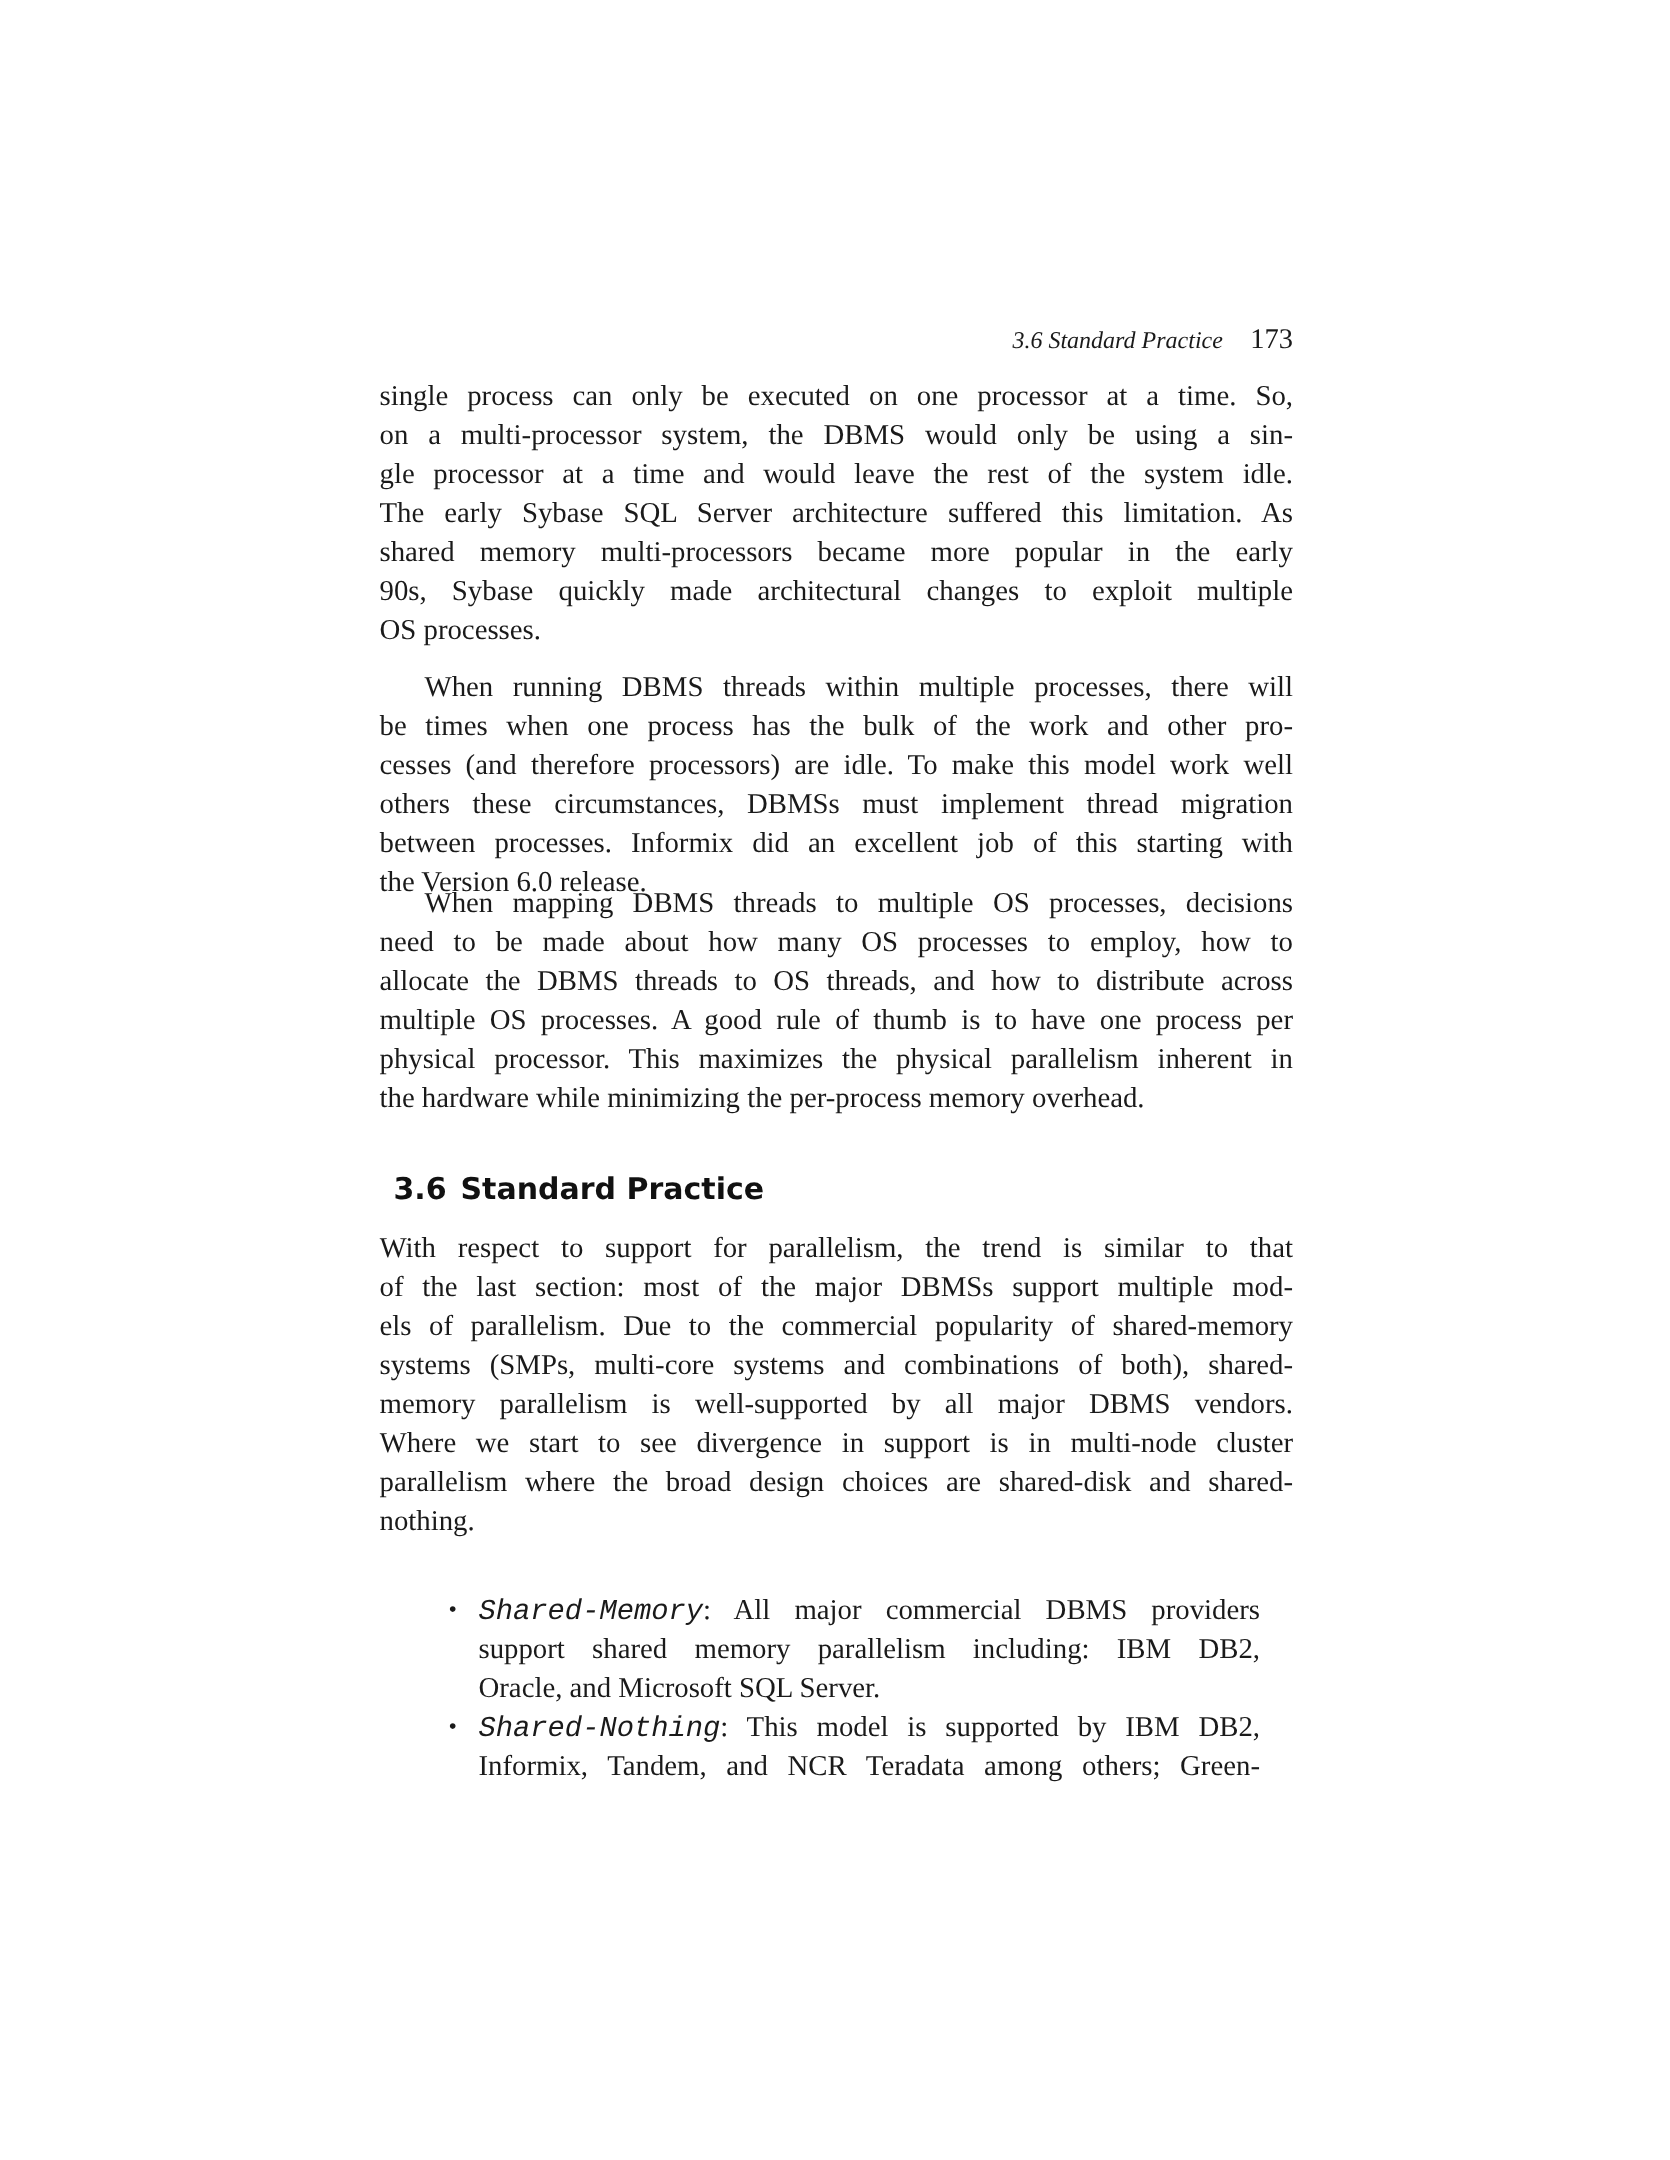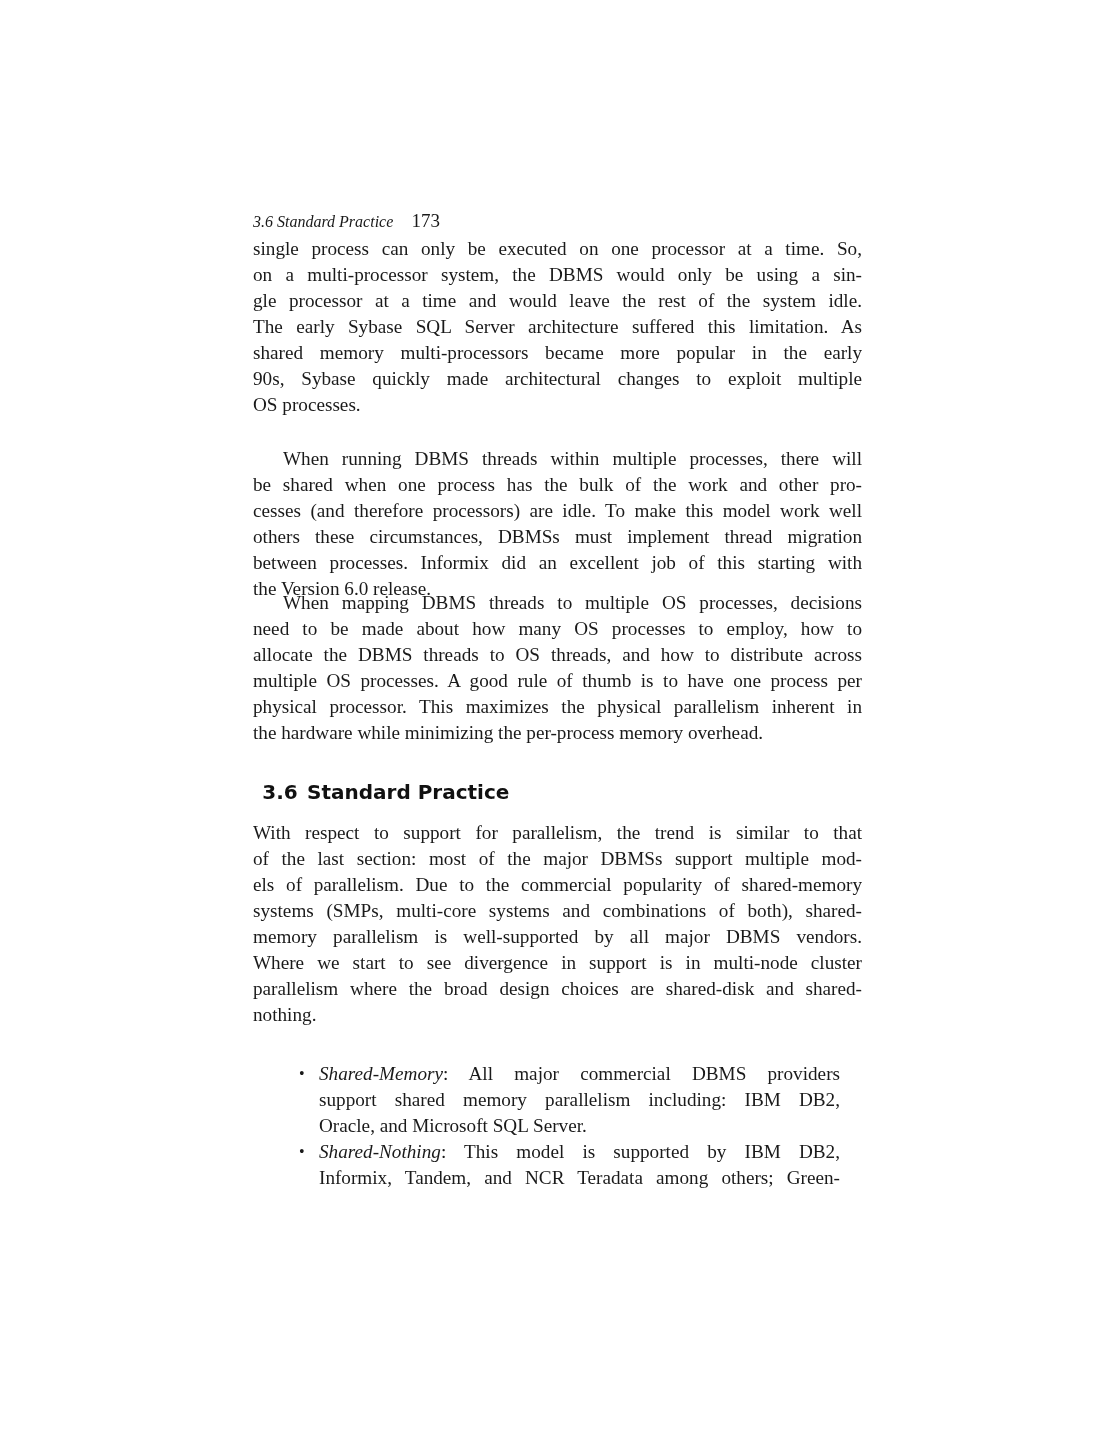--- a/index.html
+++ b/index.html
@@ -16,25 +16,26 @@
       font-family: "Liberation Serif", "DejaVu Serif", serif;
     }
     .page {
       position: absolute;
       left: 253px;
       top: 0;
       width: 609px;
     }
     .running-head {
       position: absolute;
-      top: 207px;
+      top: 218px;
       right: 0;
       width: 609px;
+      text-align: right;
       font-size: 17px;
-      line-height: 28px;
+      line-height: 18px;
     }
     .running-head .rh-title {
       font-style: italic;
       font-size: 16px;
       margin-right: 14px;
     }
     .running-head .rh-num {
       font-size: 19px;
     }
     .block {
@@ -88,45 +89,46 @@
       left: 0;
       top: 0;
       font-size: 16px;
       line-height: 26px;
     }
     .bullet-item .line {
       width: 521px;
     }
     .em {
       font-style: italic;
+      font-family: Liberation Mono, monospace;
     }
   </style>
 </head>
 <body>
 
 <div class="page">
 
   <div class="running-head">
     <span class="rh-title">3.6  Standard Practice</span>
     <span class="rh-num">173</span>
   </div>
 
-  <div class="block" style="top:236px;">
+  <div class="block" style="top:252px;">
     <span class="line">single process can only be executed on one processor at a time. So,</span>
     <span class="line">on a multi-processor system, the DBMS would only be using a sin-</span>
     <span class="line">gle processor at a time and would leave the rest of the system idle.</span>
     <span class="line">The early Sybase SQL Server architecture suffered this limitation. As</span>
     <span class="line">shared memory multi-processors became more popular in the early</span>
     <span class="line">90s, Sybase quickly made architectural changes to exploit multiple</span>
     <span class="line last">OS processes.</span>
   </div>
 
   <div class="block" style="top:434px;margin-top:12px;">
     <span class="line indent">When running DBMS threads within multiple processes, there will</span>
-    <span class="line">be shared when one process has the bulk of the work and other pro-</span>
+    <span class="line">be times when one process has the bulk of the work and other pro-</span>
     <span class="line">cesses (and therefore processors) are idle. To make this model work well</span>
     <span class="line">others these circumstances, DBMSs must implement thread migration</span>
     <span class="line">between processes. Informix did an excellent job of this starting with</span>
     <span class="line last">the Version 6.0 release.</span>
   </div>
 
   <div class="block" style="top:590px;">
     <span class="line indent">When mapping DBMS threads to multiple OS processes, decisions</span>
     <span class="line">need to be made about how many OS processes to employ, how to</span>
     <span class="line">allocate the DBMS threads to OS threads, and how to distribute across</span>

